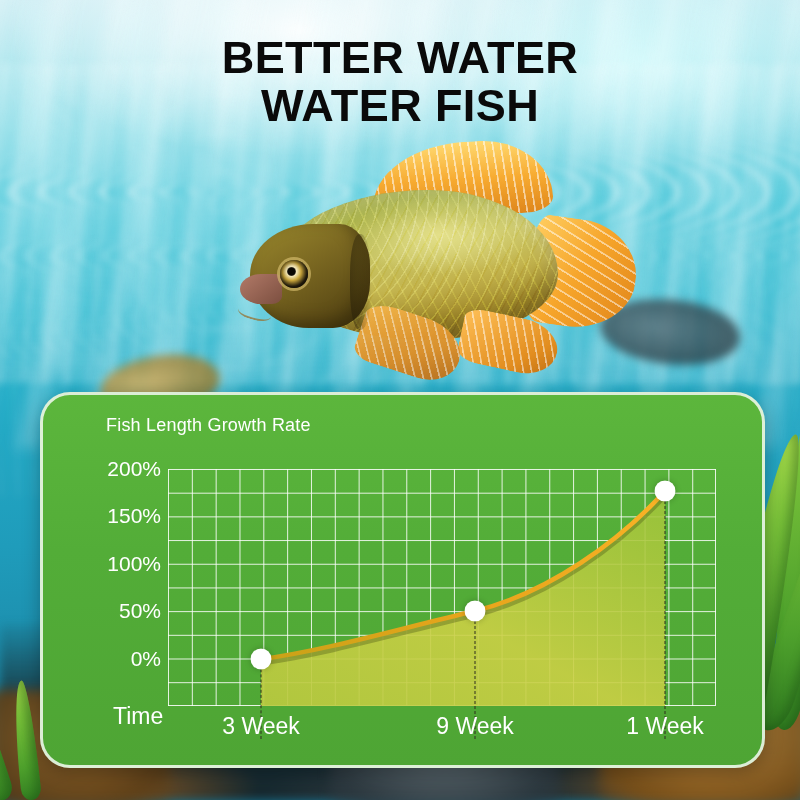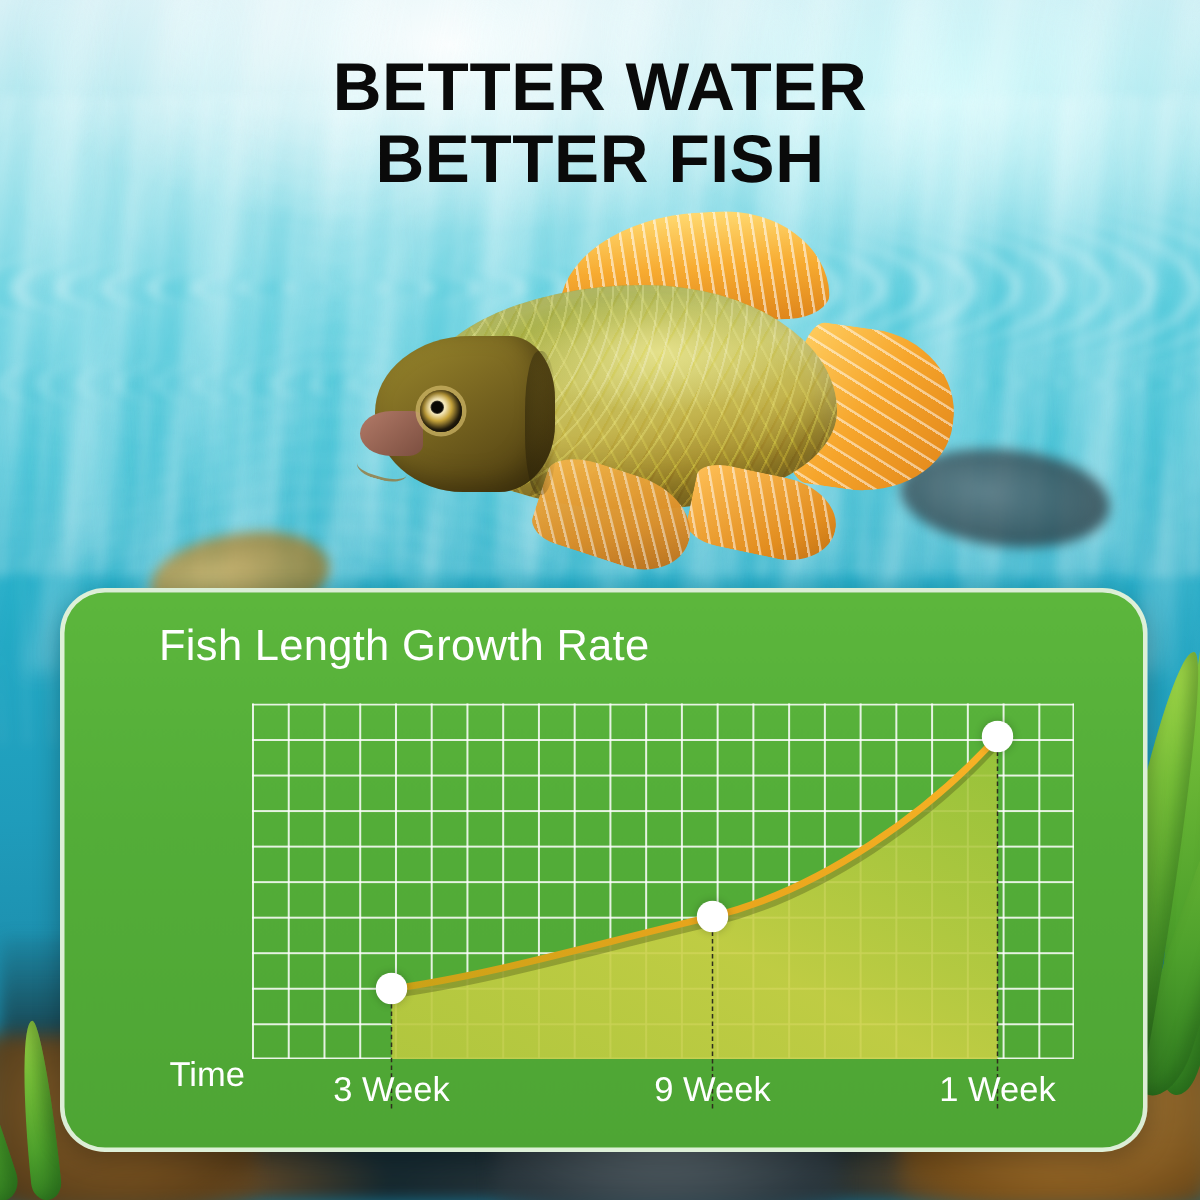--- a/index.html
+++ b/index.html
@@ -190,21 +190,21 @@
   .panel{
     position:absolute;left:40px;top:392px;width:725px;height:376px;
     border-radius:30px;
     background:linear-gradient(180deg,#5cb63c 0%, #53ad38 42%, #4ea534 100%);
     border:3px solid rgba(255,255,255,.80);
     box-shadow:0 6px 18px rgba(0,0,0,.28);
     box-sizing:border-box;
   }
   .panel-title{
     position:absolute;left:63px;top:20px;
-    color:#ffffff;font-size:29px;font-weight:400;letter-spacing:.2px;
+    color:#ffffff;font-size:18px;font-weight:400;letter-spacing:.2px;
   }
   .plot{position:absolute;left:125px;top:74px;width:548px;height:237px;}
   .grid-bg{
     position:absolute;inset:0;
     background-image:
       linear-gradient(to right, rgba(255,255,255,.85) 1.2px, rgba(255,255,255,0) 1.2px),
       linear-gradient(to bottom, rgba(255,255,255,.85) 1.2px, rgba(255,255,255,0) 1.2px);
     background-size:23.83px 23.7px;
     border-right:1.2px solid rgba(255,255,255,.85);
     border-bottom:1.2px solid rgba(255,255,255,.85);
@@ -282,26 +282,33 @@
       <div class="fish-head"></div>
       <div class="gill"></div>
       <div class="fish-lip"></div>
       <div class="barbel"></div>
       <div class="fish-eye"></div>
     </div>
   </div>
 
   <div class="headline">
     <span>BETTER WATER</span>
-    <span class="l2">BETTER FISH</span>
+    <span class="l2">WATER FISH</span>
   </div>
 
   <div class="panel">
     <div class="panel-title">Fish Length Growth Rate</div>
 
+    <div class="ylabels">
+      <div class="ylab" style="top:0px;">200%</div>
+      <div class="ylab" style="top:47.4px;">150%</div>
+      <div class="ylab" style="top:94.8px;">100%</div>
+      <div class="ylab" style="top:142.2px;">50%</div>
+      <div class="ylab" style="top:189.6px;">0%</div>
+    </div>
 
     <div class="plot">
       <div class="grid-bg"></div>
 
       <svg width="548" height="237" viewBox="0 0 548 237">
         <defs>
           <linearGradient id="areaGrad" x1="0" y1="1" x2="1" y2="0">
             <stop offset="0%" stop-color="#b9c93f" stop-opacity="0.92"></stop>
             <stop offset="45%" stop-color="#cbd045" stop-opacity="0.90"></stop>
             <stop offset="100%" stop-color="#9fc43a" stop-opacity="0.88"></stop>

